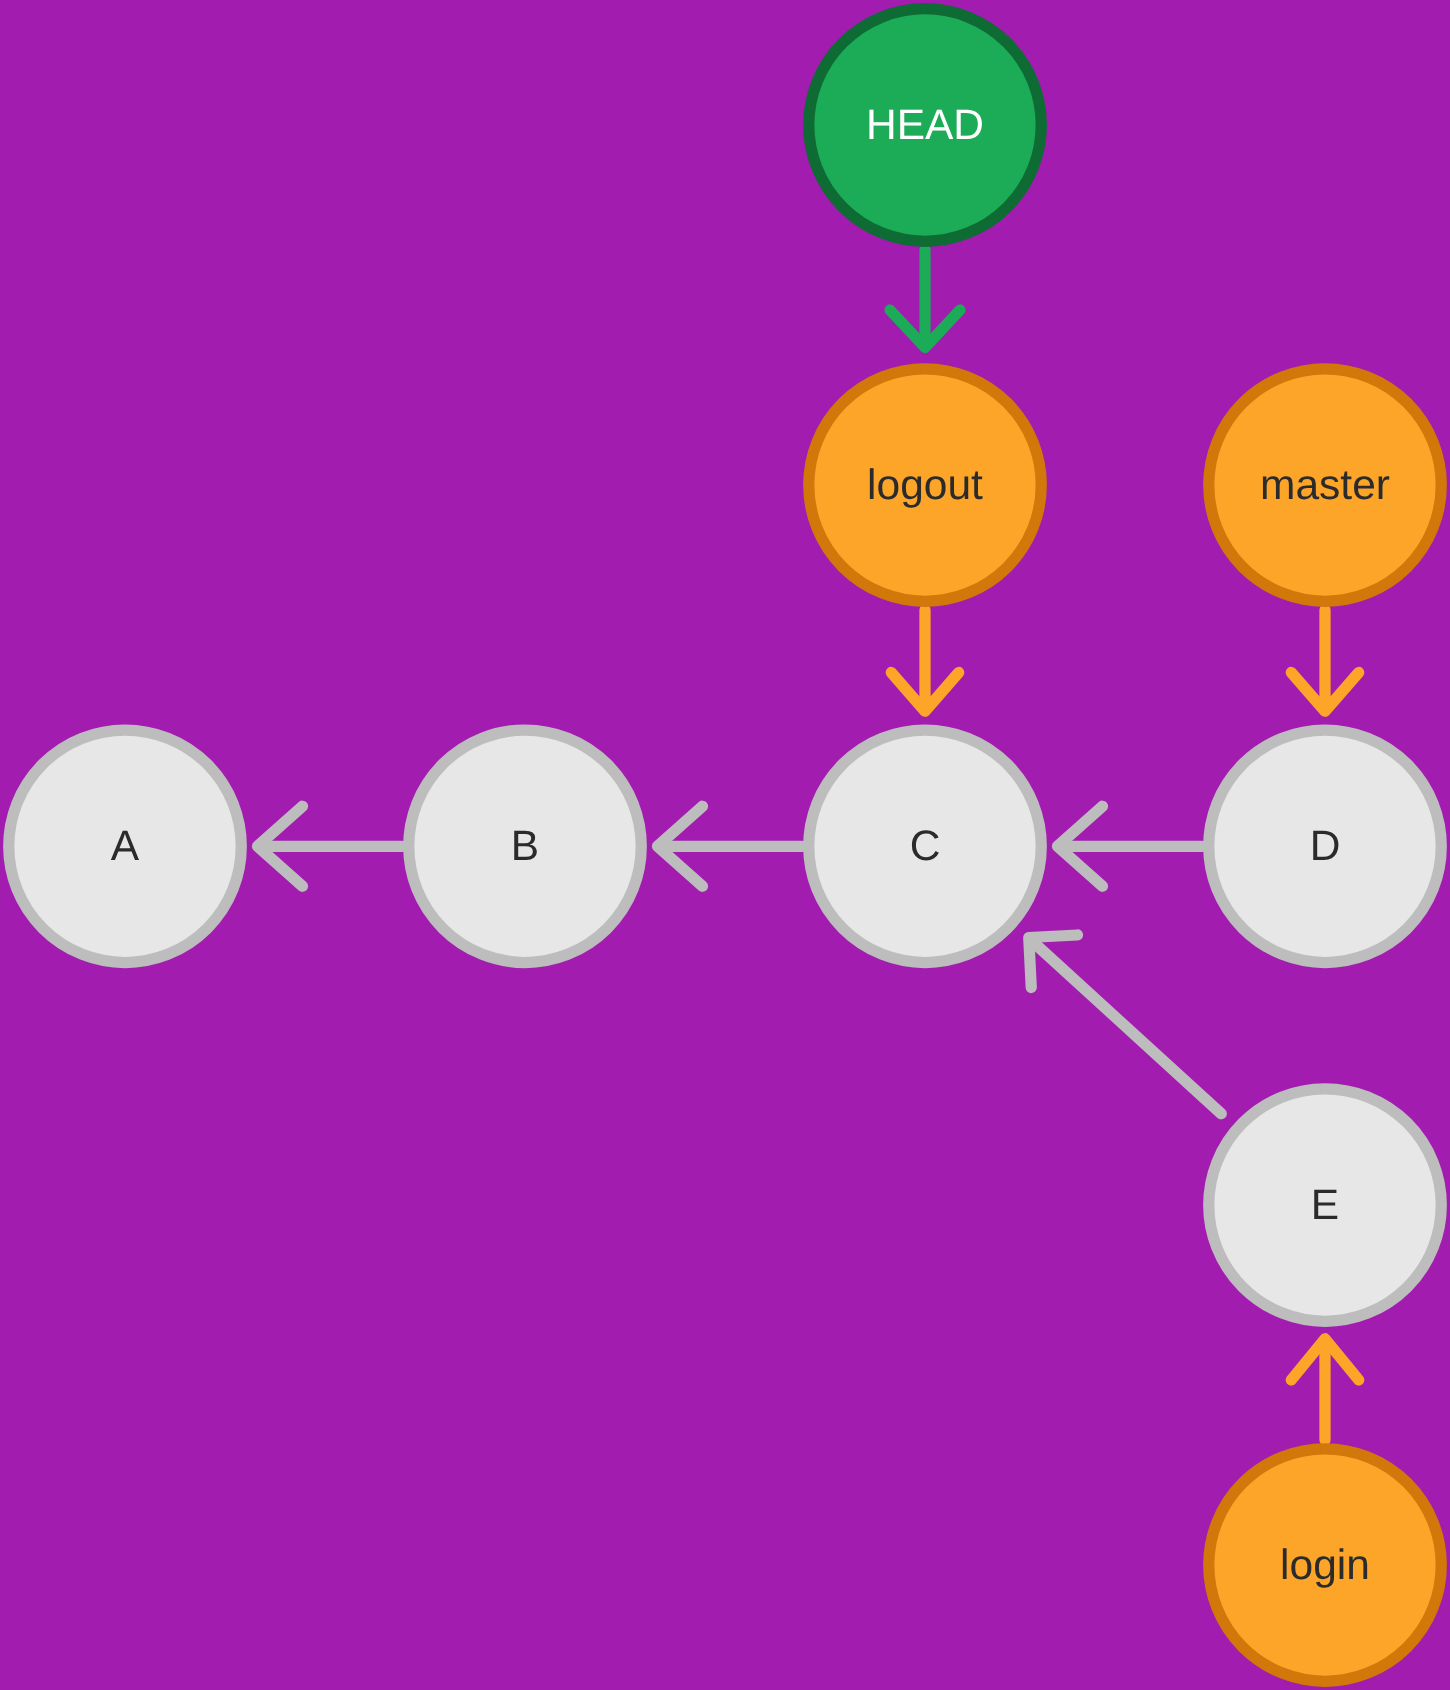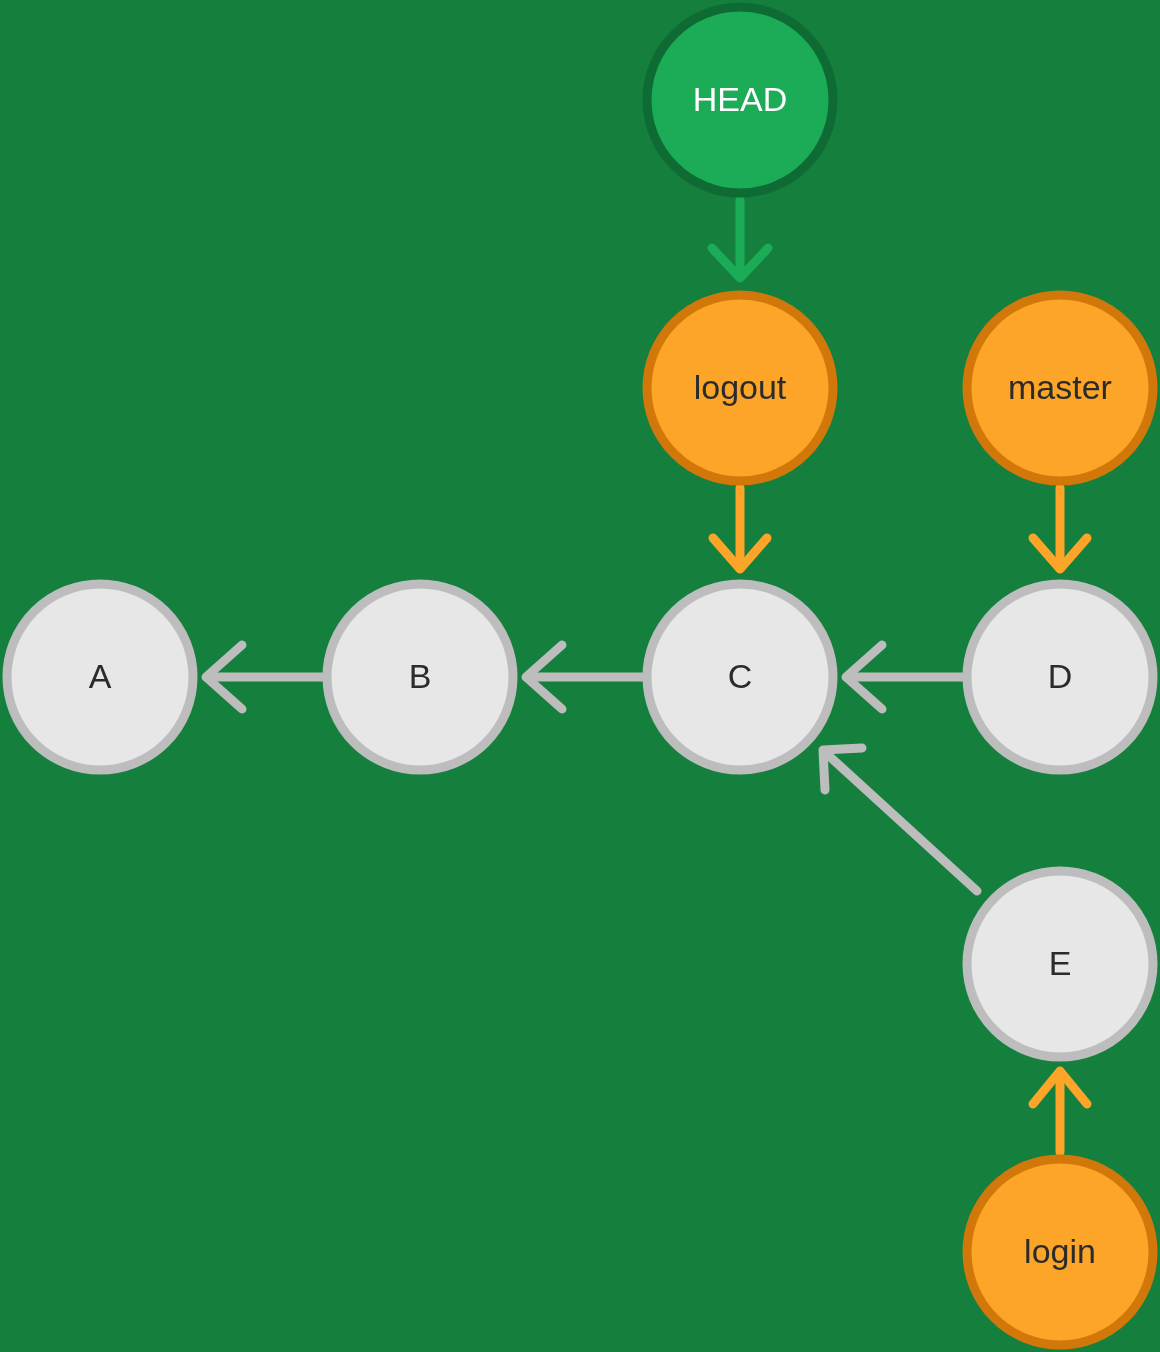--- a/index.html
+++ b/index.html
@@ -10,21 +10,21 @@
   body {
     width: 1160px;
     height: 1352px;
     overflow: hidden;
     font-family: "Liberation Sans", sans-serif;
   }
   #graph-root {
     position: relative;
     width: 1160px;
     height: 1352px;
-    background: #15803d;
+    background: #a21caf;
   }
   svg#git-graph {
     display: block;
     width: 1160px;
     height: 1352px;
   }
   .node-label {
     font-family: "Liberation Sans", sans-serif;
     font-size: 34px;
     text-anchor: middle;

